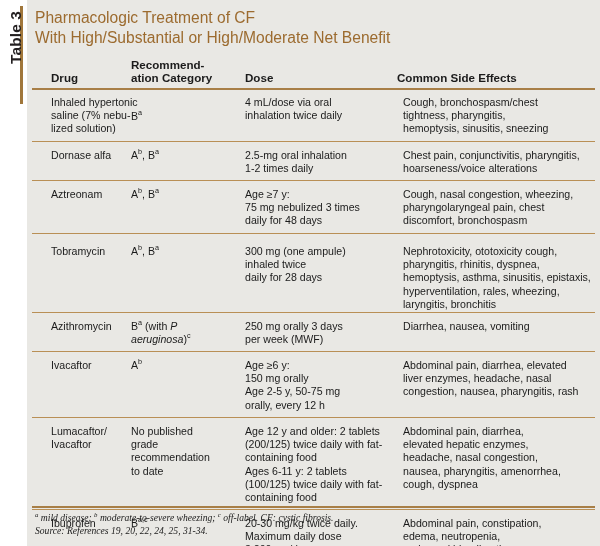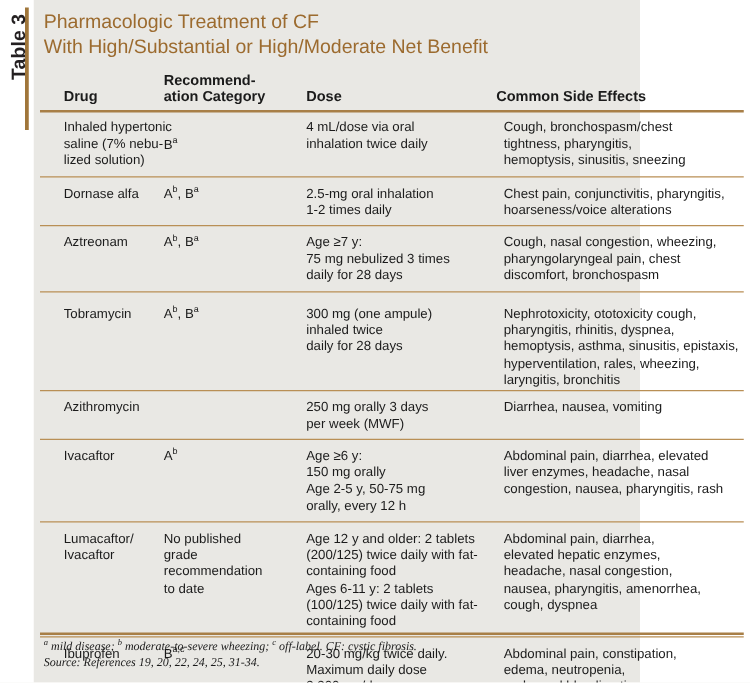--- a/index.html
+++ b/index.html
@@ -52,21 +52,21 @@
     letter-spacing: 0.1px;
     color: #231f20;
     white-space: nowrap;
   }
 
   
   .panel {
     position: absolute;
     left: 27px;
     top: 0px;
-    width: 485px;
+    width: 573px;
     height: 546px;
     background: #e9e8e4;
   }
 
   .title-block {
     position: absolute;
     left: 8px;
     top: 8px;
     width: 555px;
   }
@@ -192,41 +192,43 @@
 1-2 times daily</div>
           <div class="cell c4" style="top: 6px;">Chest pain, conjunctivitis, pharyngitis,
 hoarseness/voice alterations</div>
         </div>
         <div class="rule" style="top: 180px;"></div>
         <div class="row" style="top: 182px; height: 52.6px;">
           <div class="cell c1" style="top: 6px;">Aztreonam</div>
           <div class="cell c2" style="top: 6px;"><span>A</span><sup>b</sup><span>, B</span><sup>a</sup></div>
           <div class="cell c3" style="top: 6px;">Age ≥7 y:
 75 mg nebulized 3 times
-daily for 28 days</div>
+daily for 48 days</div>
           <div class="cell c4" style="top: 6px;">Cough, nasal congestion, wheezing,
 pharyngolaryngeal pain, chest
 discomfort, bronchospasm</div>
         </div>
         <div class="rule" style="top: 232.6px;"></div>
         <div class="row" style="top: 239px; height: 79px;">
           <div class="cell c1" style="top: 6px;">Tobramycin</div>
           <div class="cell c2" style="top: 6px;"><span>A</span><sup>b</sup><span>, B</span><sup>a</sup></div>
           <div class="cell c3" style="top: 6px;">300 mg (one ampule)
 inhaled twice
 daily for 28 days</div>
           <div class="cell c4" style="top: 6px;">Nephrotoxicity, ototoxicity cough,
 pharyngitis, rhinitis, dyspnea,
 hemoptysis, asthma, sinusitis, epistaxis,
 hyperventilation, rales, wheezing,
 laryngitis, bronchitis</div>
         </div>
         <div class="rule" style="top: 311.6px;"></div>
         <div class="row" style="top: 313.6px; height: 39.4px;">
           <div class="cell c1" style="top: 6px;">Azithromycin</div>
+          <div class="cell c2" style="top: 6px;"><span>B</span><sup>a</sup><span> (with </span><span class="ital">P
+aeruginosa</span><span>)</span><sup>c</sup></div>
           <div class="cell c3" style="top: 6px;">250 mg orally 3 days
 per week (MWF)</div>
           <div class="cell c4" style="top: 6px;">Diarrhea, nausea, vomiting</div>
         </div>
         <div class="rule" style="top: 351px;"></div>
         <div class="row" style="top: 353px; height: 65.8px;">
           <div class="cell c1" style="top: 6px;">Ivacaftor</div>
           <div class="cell c2" style="top: 6px;"><span>A</span><sup>b</sup></div>
           <div class="cell c3" style="top: 6px;">Age ≥6 y:
 150 mg orally

